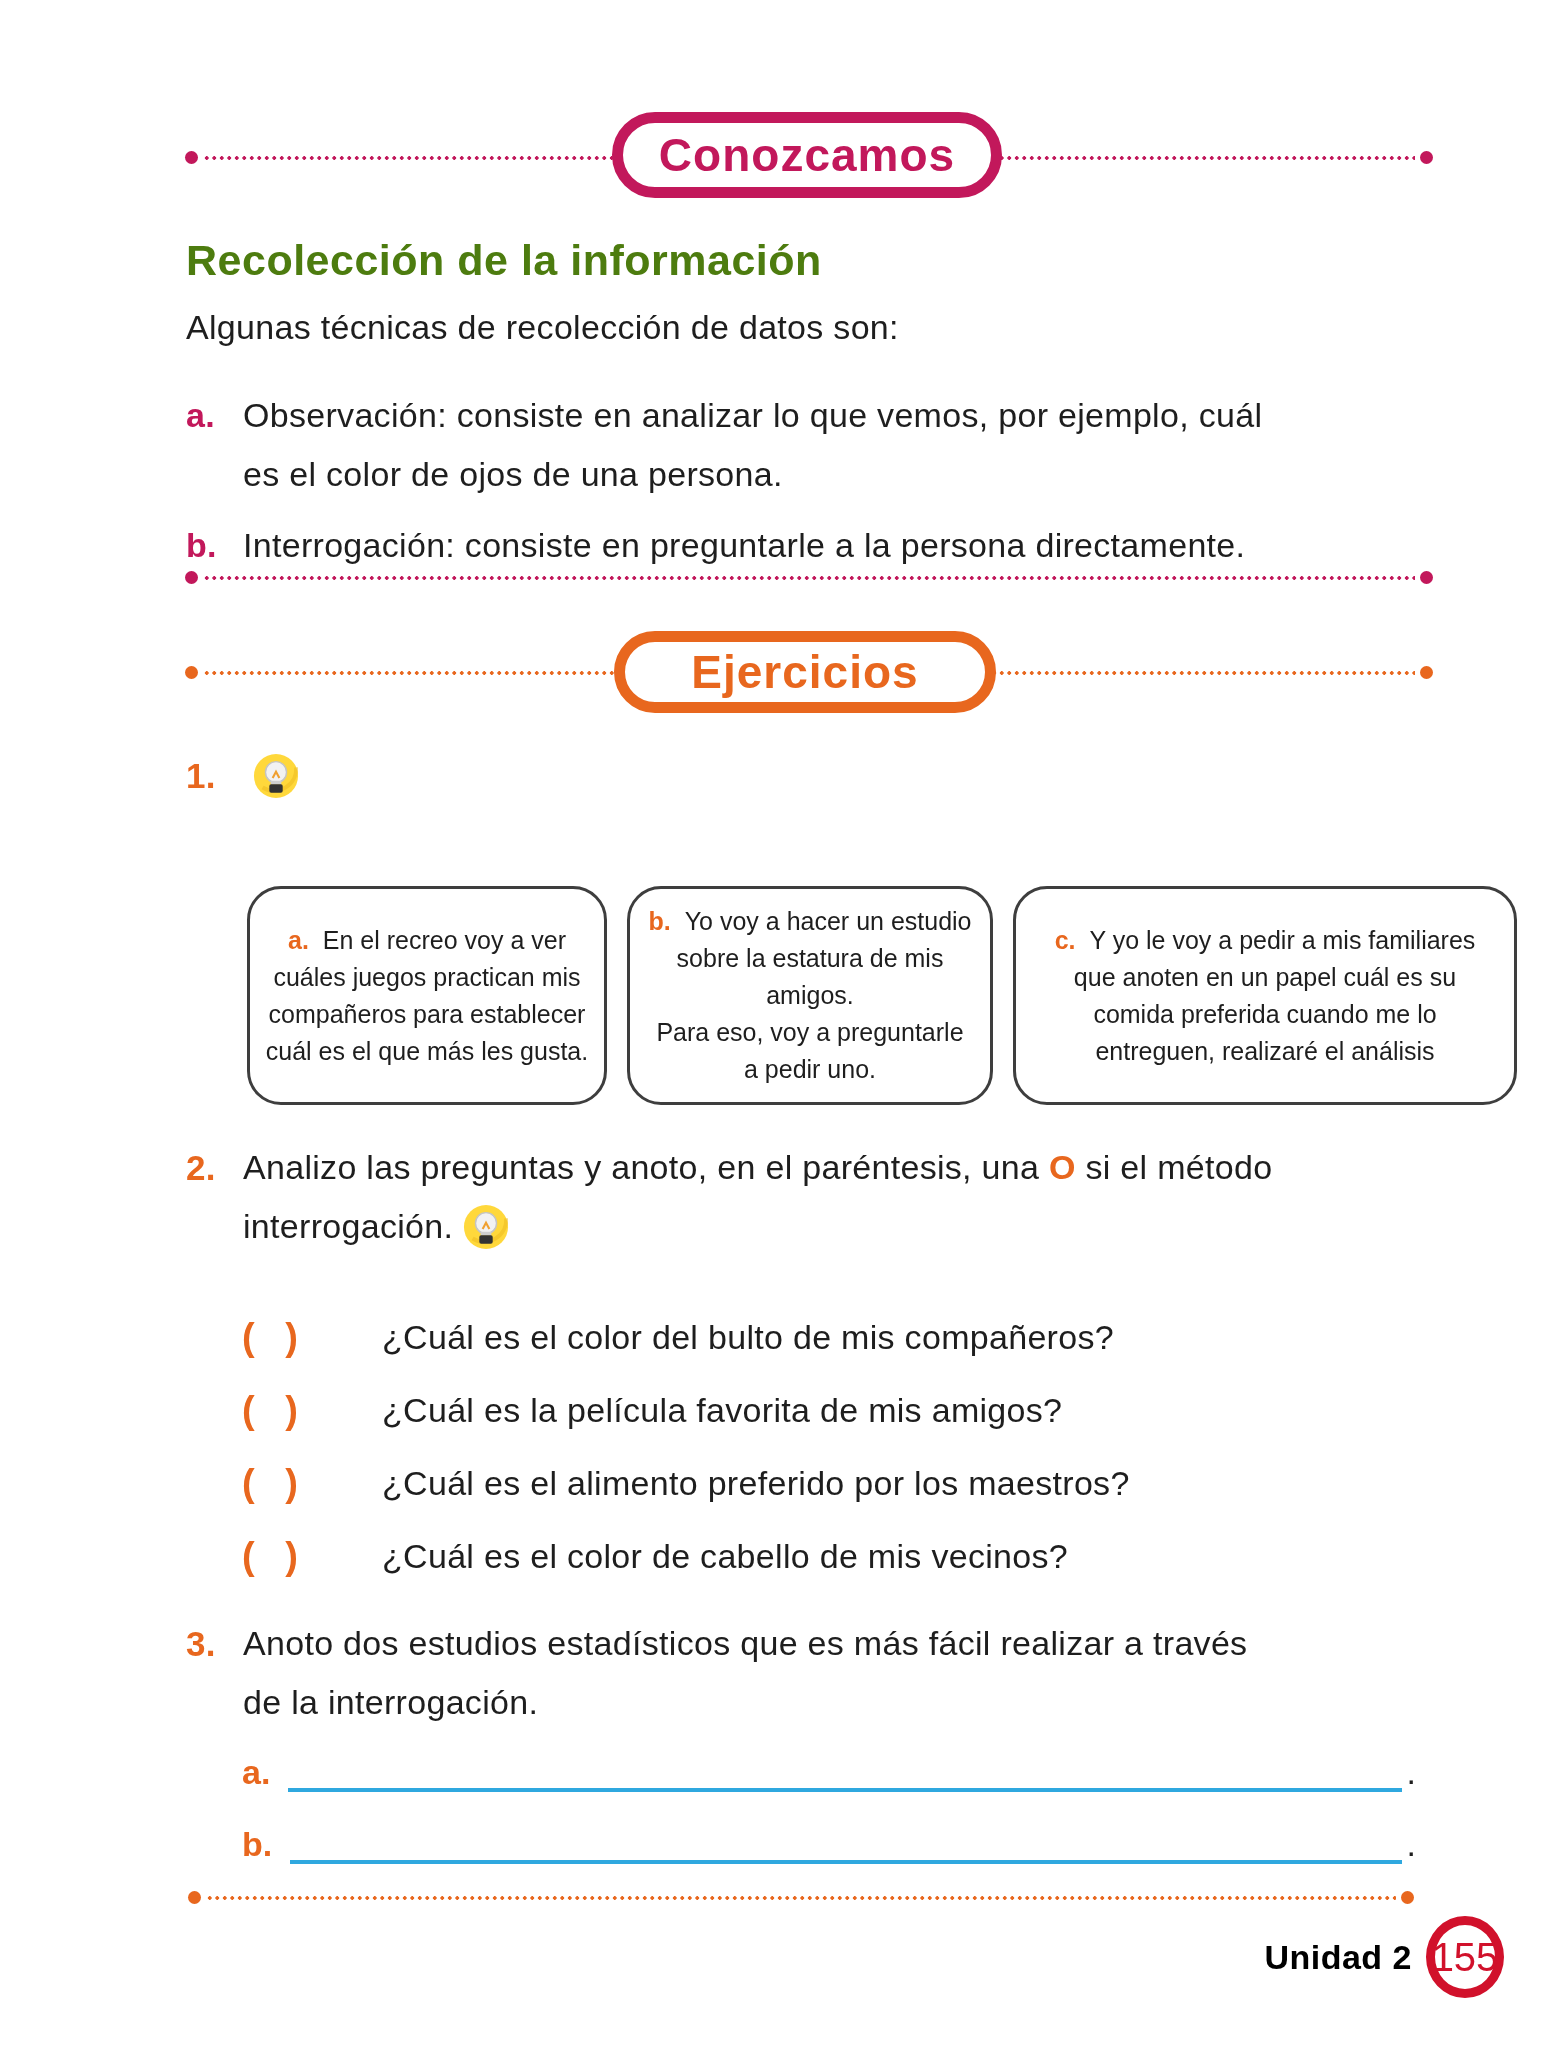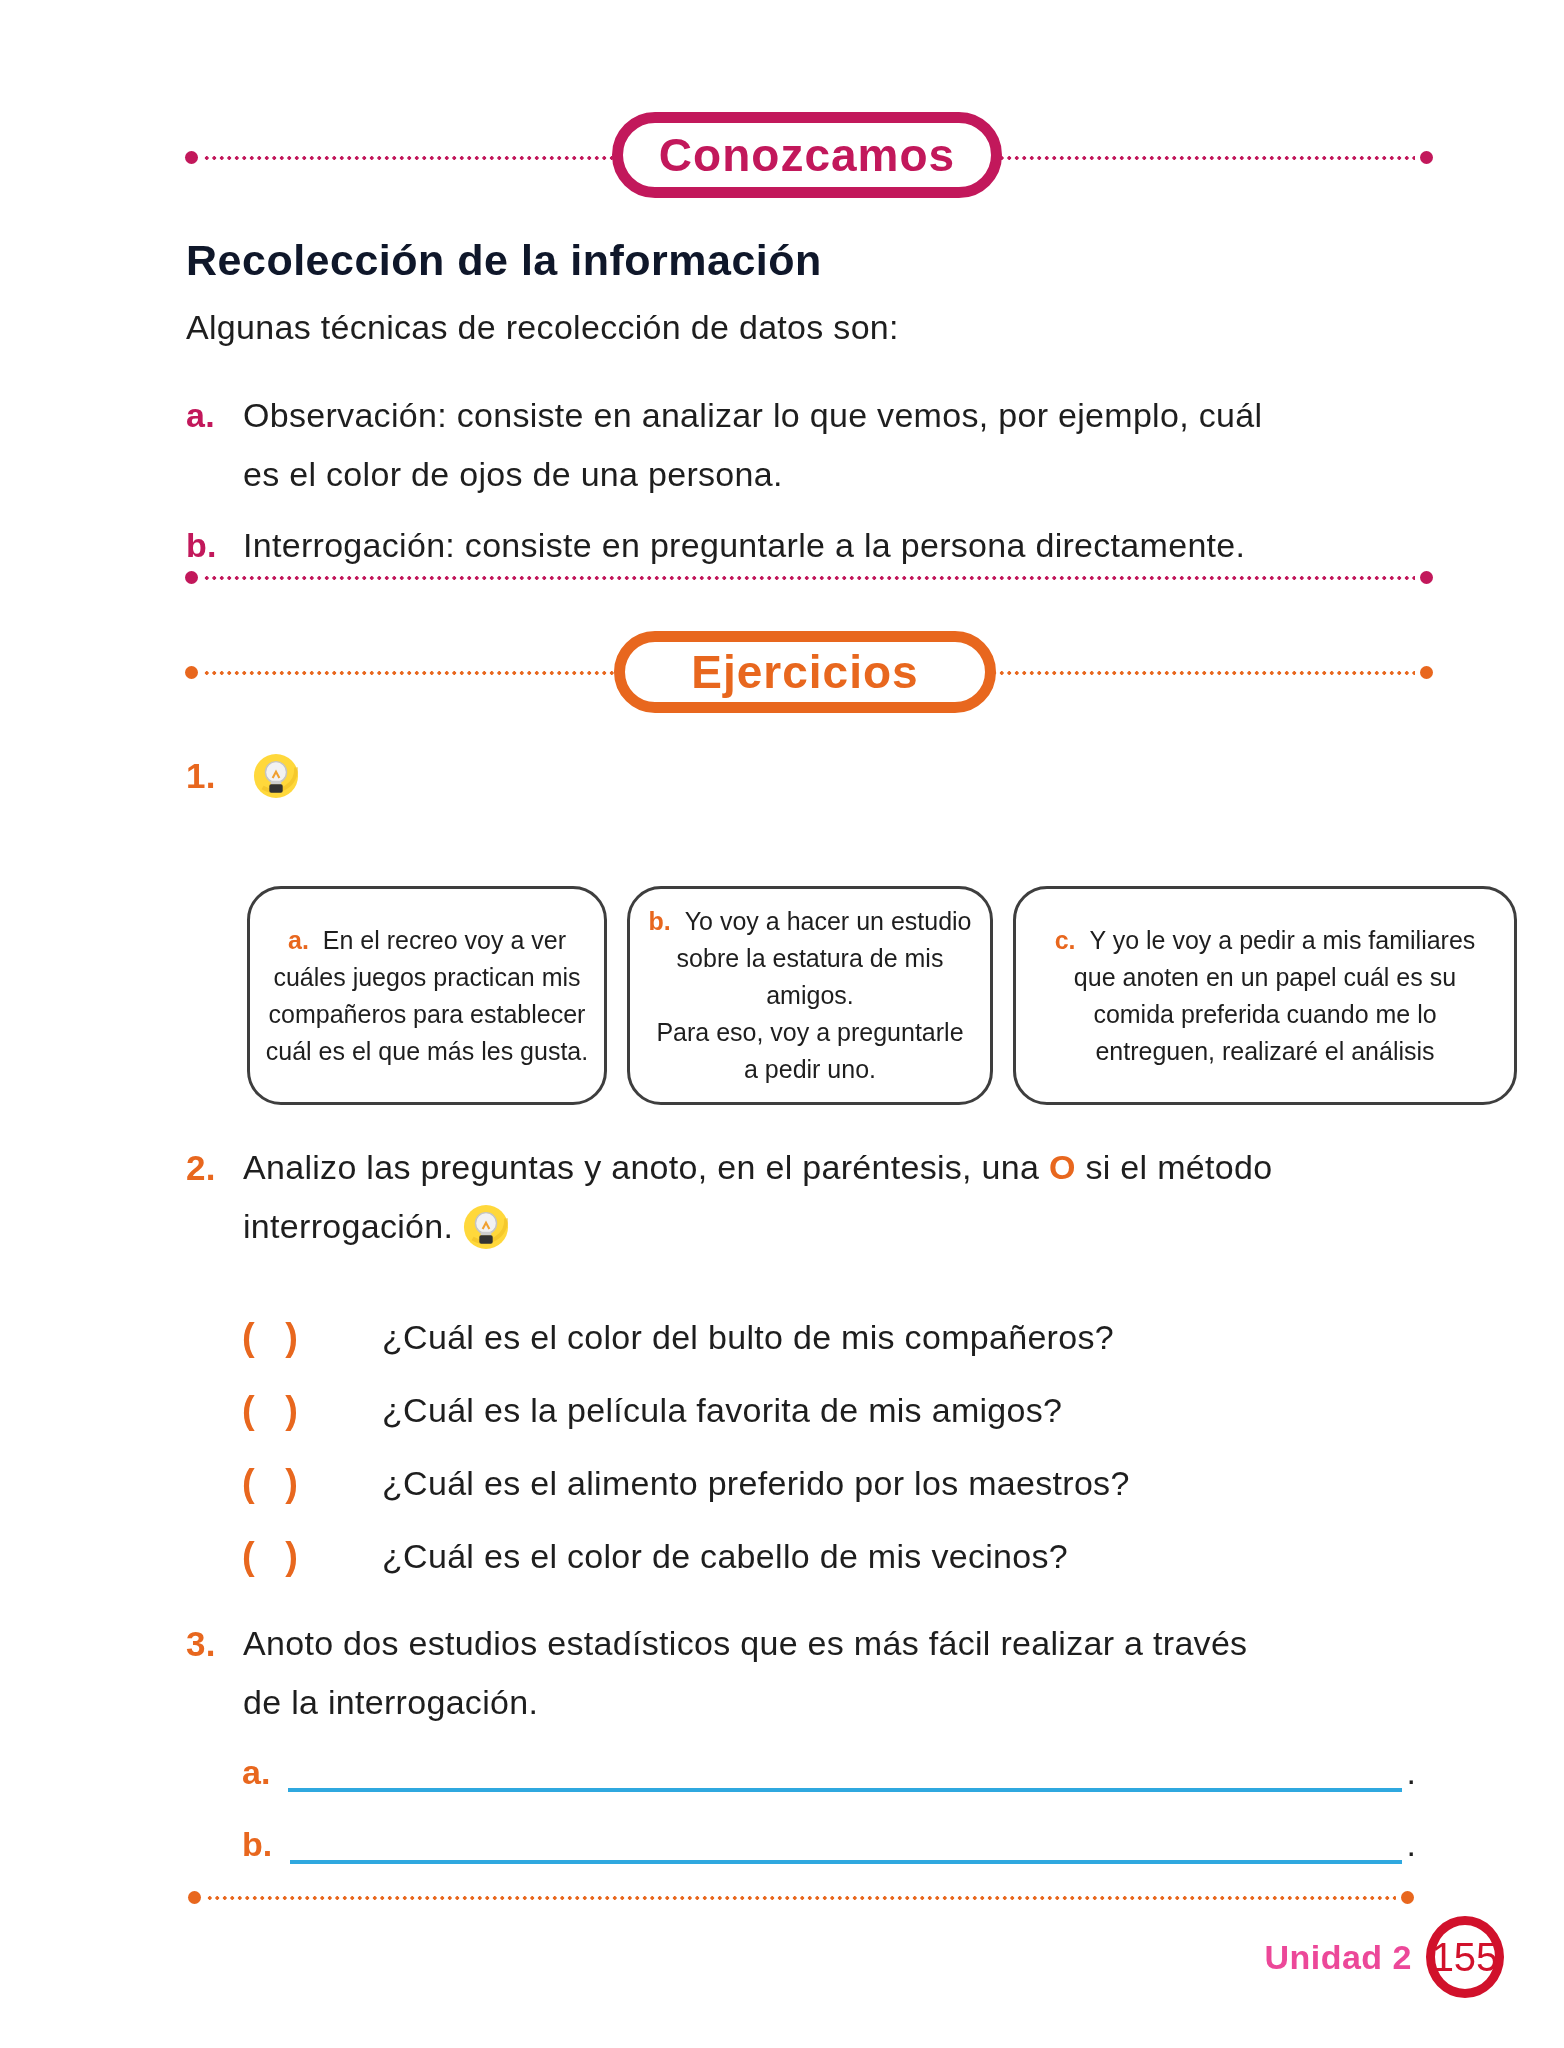--- a/index.html
+++ b/index.html
@@ -19,21 +19,21 @@
   .rule-orange .end-dot { background:#E8671E; }
 
   
   .badge { position:absolute; background:#fff; display:flex; align-items:center; justify-content:center;
     font-weight:700; z-index:3; letter-spacing:1px; }
   .badge.conozcamos { left:612px; top:112px; width:390px; height:86px; border:11px solid #C2185B;
     border-radius:44px; color:#C2185B; font-size:46px; }
   .badge.ejercicios { left:614px; top:631px; width:382px; height:82px; border:11px solid #E8671E;
     border-radius:42px; color:#E8671E; font-size:46px; }
 
-  .h1 { position:absolute; left:186px; top:236px; font-size:43px; font-weight:700; color:#0f172a; letter-spacing:0.5px; }
+  .h1 { position:absolute; left:186px; top:236px; font-size:43px; font-weight:700; color:#4d7c0f; letter-spacing:0.5px; }
   .intro { position:absolute; left:186px; top:308px; font-size:34px; letter-spacing:0.3px; }
 
   .li, .exercise { position:absolute; left:186px; display:flex; font-size:34px; line-height:59px; letter-spacing:0.3px; }
   .li-label { width:57px; flex:none; font-weight:700; color:#C2185B; }
   .num { width:57px; flex:none; font-weight:700; color:#E8671E; font-size:35px; }
   .term { font-weight:400;margin-top:36px; }
   .line { white-space:nowrap; }
 
   .bulb { vertical-align:-12px; margin-left:10px; }
 
@@ -51,21 +51,21 @@
   .q-text { margin-left:84px; font-size:34px; letter-spacing:0.3px; }
 
   
   .answer-row { position:absolute; left:242px; width:1174px; display:flex; align-items:flex-end; font-size:34px; }
   .ans-label { color:#E8671E; font-weight:700; margin-right:18px; }
   .blank { flex:1; height:44px; border-bottom:4px solid #2FA8DF; }
   .period { margin-left:5px; }
 
   
   .footer { position:absolute; top:1916px; right:60px; display:flex; align-items:center; gap:14px; }
-  .unit { color:#ec4899; font-weight:700; font-size:34px; letter-spacing:0.5px; }
+  .unit { color:#000000; font-weight:700; font-size:34px; letter-spacing:0.5px; }
   .pagenum { width:78px; height:82px; border:9px solid #D1112B; border-radius:50%;
     display:flex; align-items:center; justify-content:center; color:#D1112B; font-weight:400; font-size:40px; }
   .orange-b { color:#E8671E; font-weight:700; }
   .serif-i { font-family:"Liberation Serif", serif; }
 </style>
 </head>
 <body>
 
 <div class="page">
 

